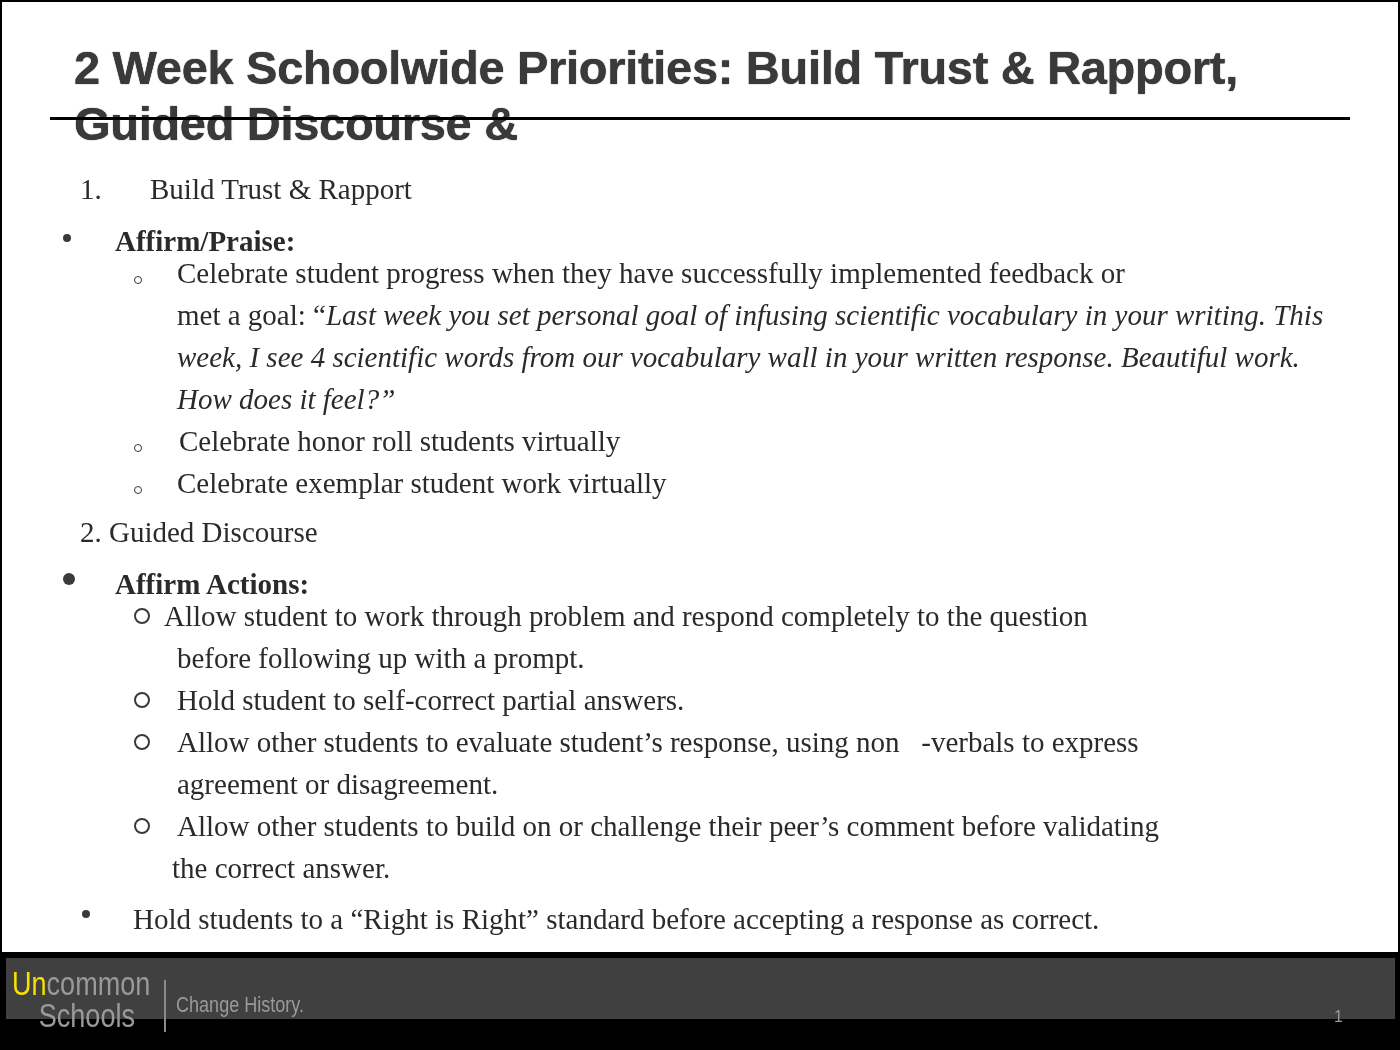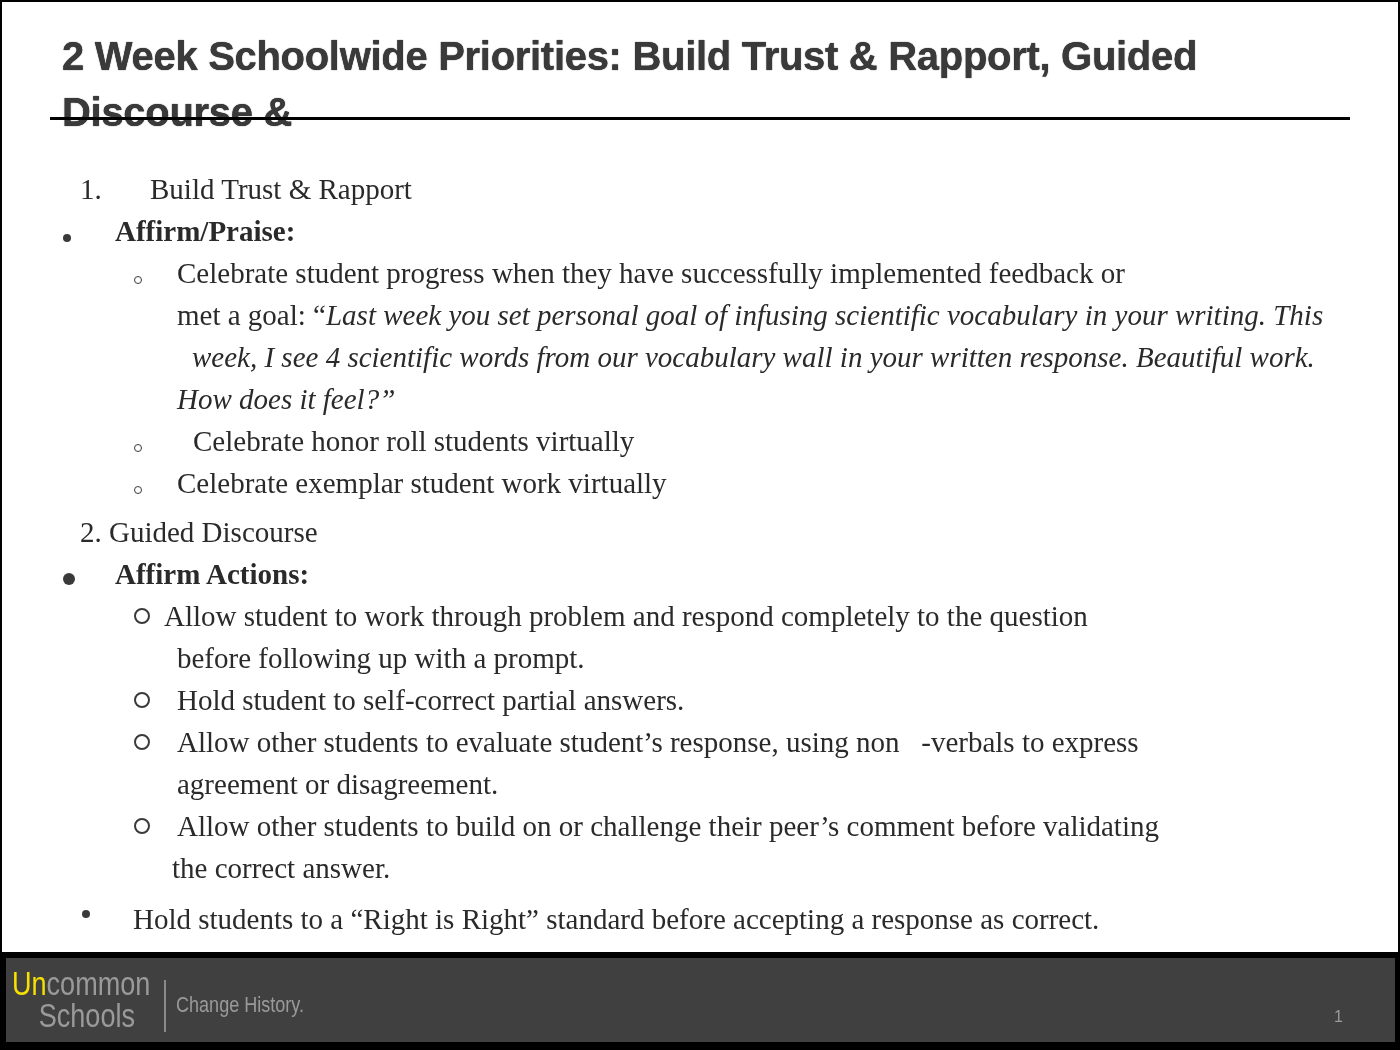--- a/index.html
+++ b/index.html
@@ -16,24 +16,24 @@
       top: 2px;
       width: 1396px;
       height: 950px;
       background: #ffffff;
     }
     .title {
       position: absolute;
       left: 60px;
       top: 26px;
       width: 1280px;
-      margin: 0;
+      margin: 12px;
       font-family: "Liberation Sans", sans-serif;
       font-weight: bold;
-      font-size: 40px;
+      font-size: 47px;
       line-height: 56px;
       color: #3a3a3a;
       letter-spacing: -0.3px;
       text-shadow: 0 0 1px #000;
     }
     .title-rule {
       position: absolute;
       left: 48px;
       top: 115px;
       width: 1300px;
@@ -47,21 +47,21 @@
       width: 100%;
       font-family: "Liberation Serif", serif;
       color: #2a2a2a;
       font-size: 29px;
     }
     .line {
       position: absolute;
       white-space: nowrap;
       line-height: 42px;
     }
-    .bold { font-weight: bold; }
+    .bold { font-weight: bold; margin-top: 10px; }
     .it { font-style: italic; }
     .bullet-dot {
       position: absolute;
       border-radius: 50%;
       background: #3a3a3a;
     }
     .bullet-ring {
       position: absolute;
       border-radius: 50%;
       border: 1px solid #3a3a3a;
@@ -73,21 +73,21 @@
       border-radius: 50%;
       border: 2px solid #3a3a3a;
       background: transparent;
       box-sizing: border-box;
     }
     .footer {
       position: absolute;
       left: 6px;
       top: 958px;
       width: 1389px;
-      height: 84px;
+      height: 61px;
       background: #404040;
     }
     .logo {
       position: absolute;
       left: 6px;
       top: 10px;
       width: 150px;
       font-family: "Liberation Sans", sans-serif;
       font-stretch: condensed;
       color: #9a9a9a;
@@ -137,25 +137,25 @@
 
     <span class="line" style="left:78px; top:166px;">1.</span>
     <span class="line" style="left:148px; top:166px;">Build Trust &amp; Rapport</span>
 
     <span class="bullet-dot" style="left:61px; top:232px; width:8px; height:8px;"></span>
     <span class="line bold" style="left:113px; top:208px;">Affirm/Praise:</span>
 
     <span class="bullet-ring" style="left:132px; top:274px; width:8px; height:8px;"></span>
     <span class="line" style="left:175px; top:250px;">Celebrate student progress when they have successfully implemented feedback or</span>
     <span class="line" style="left:175px; top:292px;"><span>met a goal: “</span><span class="it">Last week you set personal goal of infusing scientific vocabulary in your writing. This</span></span>
-    <span class="line it" style="left:175px; top:334px;margin-left:15px;">week, I see 4 scientific words from our vocabulary wall in your written response. Beautiful work.</span>
+    <span class="line it" style="left:175px; top:334px;">week, I see 4 scientific words from our vocabulary wall in your written response. Beautiful work.</span>
     <span class="line it" style="left:175px; top:376px;">How does it feel?”</span>
 
     <span class="bullet-ring" style="left:132px; top:442px; width:8px; height:8px;"></span>
-    <span class="line" style="left:191px; top:418px;text-align:center;">Celebrate honor roll students virtually</span>
+    <span class="line" style="left:177px; top:418px;text-align:center;">Celebrate honor roll students virtually</span>
 
     <span class="bullet-ring" style="left:132px; top:484px; width:8px; height:8px;"></span>
     <span class="line" style="left:175px; top:460px;">Celebrate exemplar student work virtually</span>
 
     <span class="line" style="left:78px; top:509px;font-family:Liberation Serif, serif;">2. Guided Discourse</span>
 
     <span class="bullet-dot" style="left:61px; top:571px; width:12px; height:12px;"></span>
     <span class="line bold" style="left:113px; top:551px;">Affirm Actions:</span>
 
     <span class="bullet-ring-lg" style="left:132px; top:606px; width:16px; height:16px;"></span>

